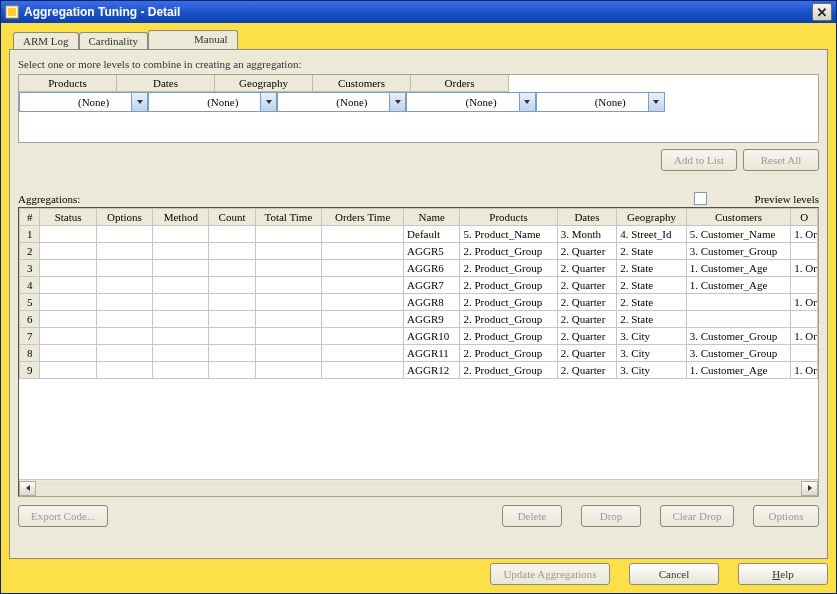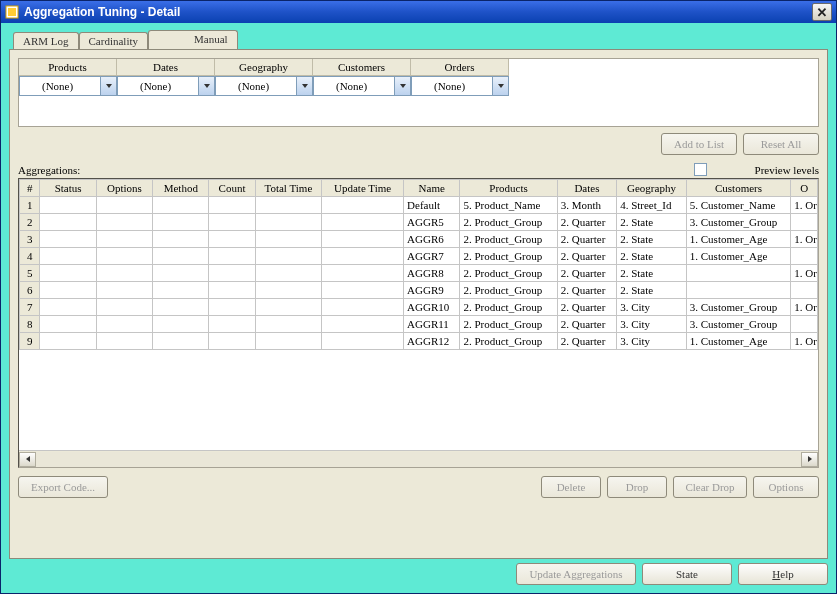--- a/index.html
+++ b/index.html
@@ -9,21 +9,21 @@
     font-size: 11px;
     background: #ece9d8;
     width: 837px;
     height: 594px;
     overflow: hidden;
   }
   .window {
     width: 837px;
     height: 594px;
     border: 1px solid #0a246a;
-    background: #5eead4;
+    background: #fde047;
     display:flex;
     flex-direction:column;
   }
   .titlebar {
     height: 22px;
     background: linear-gradient(to bottom, #3a6ee8 0%, #1e52c7 50%, #0a41b1 100%);
     color: #fff;
     display:flex;
     align-items:center;
     padding: 0 4px 0 4px;
@@ -115,21 +115,21 @@
     flex:0 0 98px;
     height:20px;
     border:1px solid #7f9db9;
     background:#fff;
     display:flex;
     align-items:center;
     font-size:11px;
     position:relative;
     margin:0;
   }
-  .dropdown .dd-text { flex:1; padding:0 22px; }
+  .dropdown .dd-text { flex:1; padding:0 22px;margin-left:36px; }
   .dropdown .dd-btn {
     width:16px; height:18px;
     background:linear-gradient(to bottom,#e8f0fa,#bcd2ee);
     border-left:1px solid #7f9db9;
     display:flex; align-items:center; justify-content:center;
   }
   .dd-btn svg { width:8px; height:8px; }
   .levels-white {
     background:#fff;
     height:30px;
@@ -153,21 +153,21 @@
   }
   .btn.disabled {
     color:#9a9a9a;
     background:linear-gradient(to bottom,#f6f5ef,#eae7d9);
     cursor:default;
   }
   
   .agg-header-row {
     display:flex;
     align-items:center;
-    margin-top:8px;
+    margin-top:21px;
     margin-bottom:2px;
   }
   .agg-header-row .spacer { flex:1; }
   .checkbox {
     width:13px; height:13px;
     border:1px solid #7f9db9;
     background:#fff;
     display:inline-block;
     margin-right:4px;
     vertical-align:middle;
@@ -235,21 +235,21 @@
     background:linear-gradient(to bottom,#fefefe,#dcd9cb);
     border:1px solid #b0ad9e;
     display:flex; align-items:center; justify-content:center;
     cursor:pointer;
   }
   .hscroll .track { flex:1; background:#eae7d8; height:15px; }
   .bottom-row1, .bottom-row2 {
     display:flex;
     align-items:center;
     margin-top:8px;
-    gap:6px;
+    gap:19px;
     text-align:right;
   }
   .bottom-row1 .spacer, .bottom-row2 .spacer { flex:1; }
   .bottom-row2 { margin-top:4px; }
   .btn.wide { min-width:120px; }
   .underline { text-decoration:underline; }
 </style>
 </head>
 <body>
 
@@ -269,20 +269,21 @@
   <div class="client">
 
     <div class="tab-strip">
       <div class="tab">ARM Log</div>
       <div class="tab">Cardinality</div>
       <div class="tab active">Manual</div>
     </div>
 
     <div class="tab-panel">
 
+      <div class="instruction">Select one or more levels to combine in creating an aggregation:</div>
 
       <div class="levels-box">
         <div class="levels-head">
           <div class="cell">Products</div>
           <div class="cell">Dates</div>
           <div class="cell">Geography</div>
           <div class="cell">Customers</div>
           <div class="cell">Orders</div>
         </div>
         <div class="levels-row">
@@ -365,21 +366,21 @@
                 <col class="col-or">
             </colgroup>
             <thead>
               <tr>
                 <th>#</th>
                 <th>Status</th>
                 <th>Options</th>
                 <th>Method</th>
                 <th>Count</th>
                 <th>Total Time</th>
-                <th>Update Time</th>
+                <th>Orders Time</th>
                 <th>Name</th>
                 <th>Products</th>
                 <th>Dates</th>
                 <th>Geography</th>
                 <th>Customers</th>
                 <th>O</th>
               </tr>
             </thead>
             <tbody id="grid-body">
                 <tr>
@@ -555,21 +556,21 @@
       </div>
 
     </div>
 
     <div class="bottom-row2">
       <span class="spacer"></span>
       <div class="btn disabled wide">
           <span>Update Aggregations</span>
         </div>
       <div class="btn" style="min-width:90px">
-          <span>State</span>
+          <span>Cancel</span>
         </div>
       <div class="btn" style="min-width:90px">
           <span class="underline">H</span>
           <span id="help-rest">elp</span>
         </div>
     </div>
 
   </div>
 </div>
 

